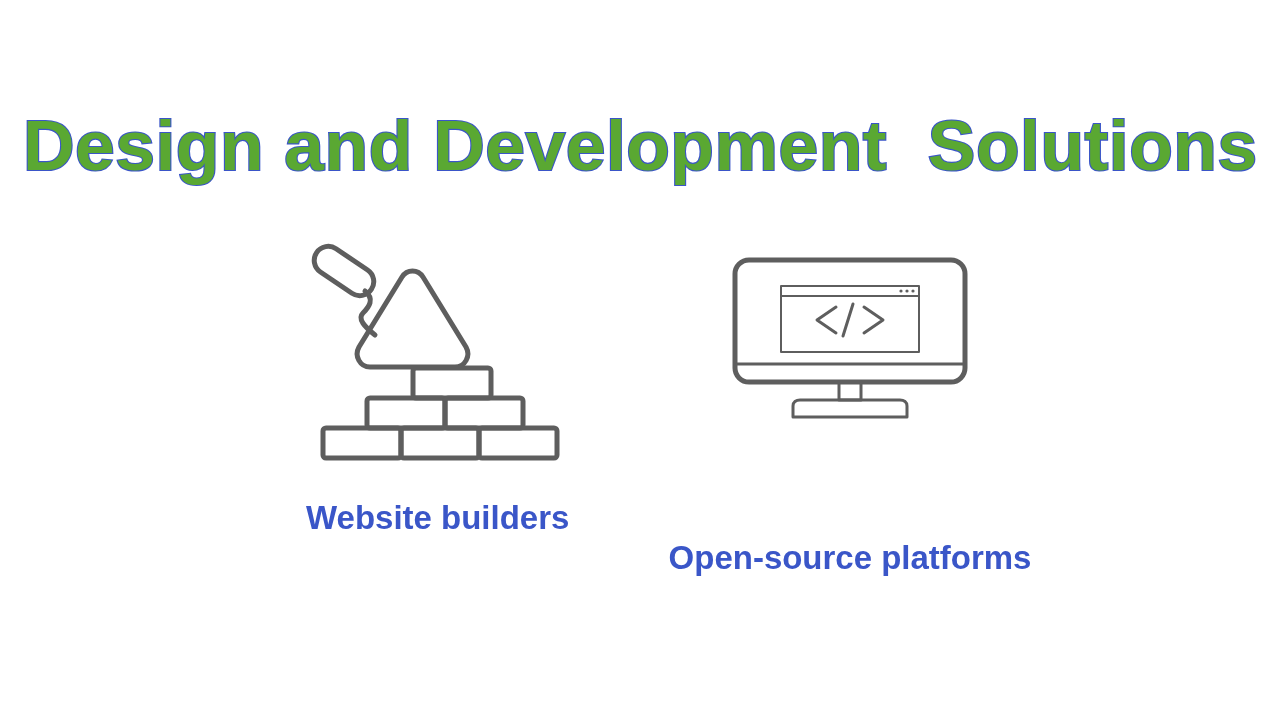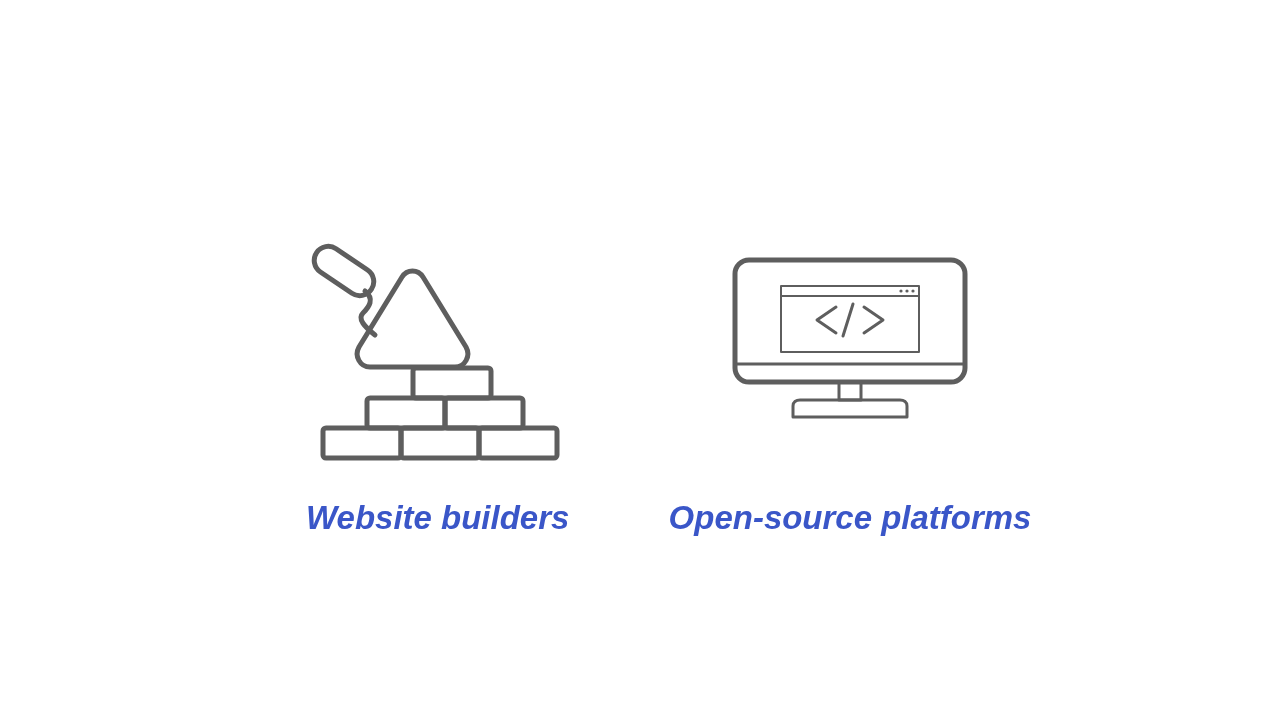--- a/index.html
+++ b/index.html
@@ -46,31 +46,30 @@
   
   .columns {
     position: absolute;
     left: 0;
     top: 236px;
     width: 1280px;
     height: 320px;
     display: flex;
     align-items: flex-start;
     justify-content: center;
-    font-style: italic;
   }
   .col {
     width: 404px;
     display: flex;
     flex-direction: column;
     align-items: center;
   }
   .col-1 { margin-left: 8px; }
   .col-2 { margin-left: -8px; }
-  .col-3 { margin-left: 8px; }
+  .col-3 { margin-left: 8px; gap: 40px; }
 
   .icon-box {
     height: 200px;
     display: flex;
     align-items: center;
     justify-content: center;
   }
   .icon-box svg { display: block; overflow: visible; }
 
   .card-label {
@@ -105,20 +104,23 @@
     stroke-linecap: round;
     stroke-linejoin: round;
   }
   .dot { fill: #5e5e5e; stroke: none; }
 </style>
 </head>
 <body>
 
 <div class="slide">
 
+  <div class="title-wrap">
+    <div class="title">Design and Development  Solutions</div>
+  </div>
 
   <div class="columns">
 
     <div class="col col-1">
       <div class="icon-box">
         <svg width="270" height="190" viewBox="0 0 270 190">
 
           <rect class="ln" x="8" y="16" width="66" height="28" rx="14" ry="14" transform="rotate(34 41 30)"></rect>
 
           <path class="ln" d="M62 50 C72 58 66 66 60 72 C54 78 62 86 72 94"></path>

